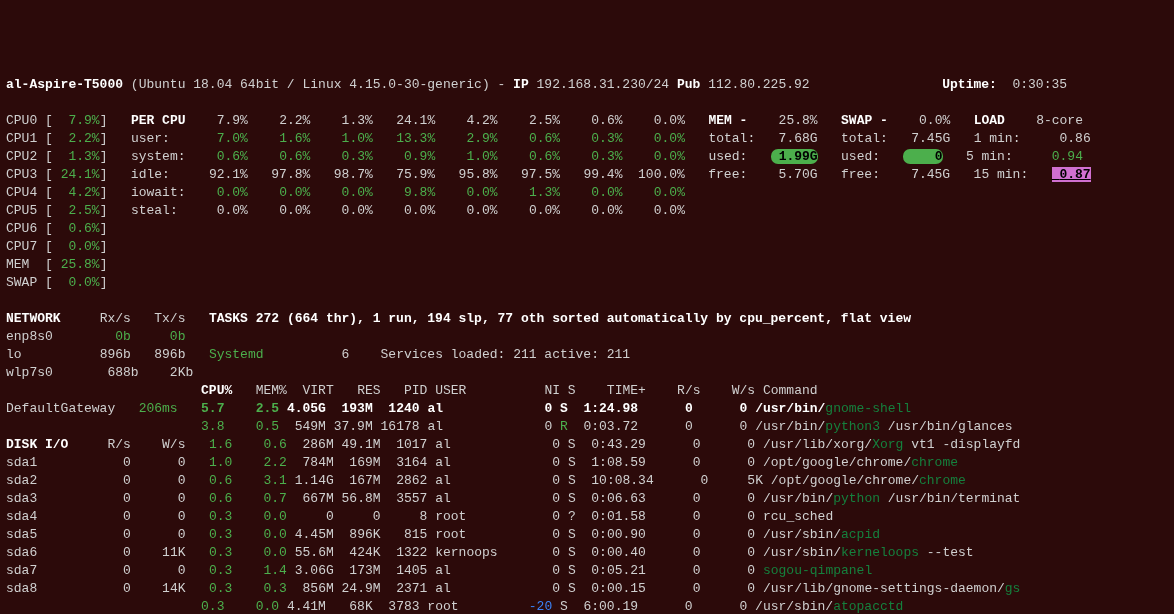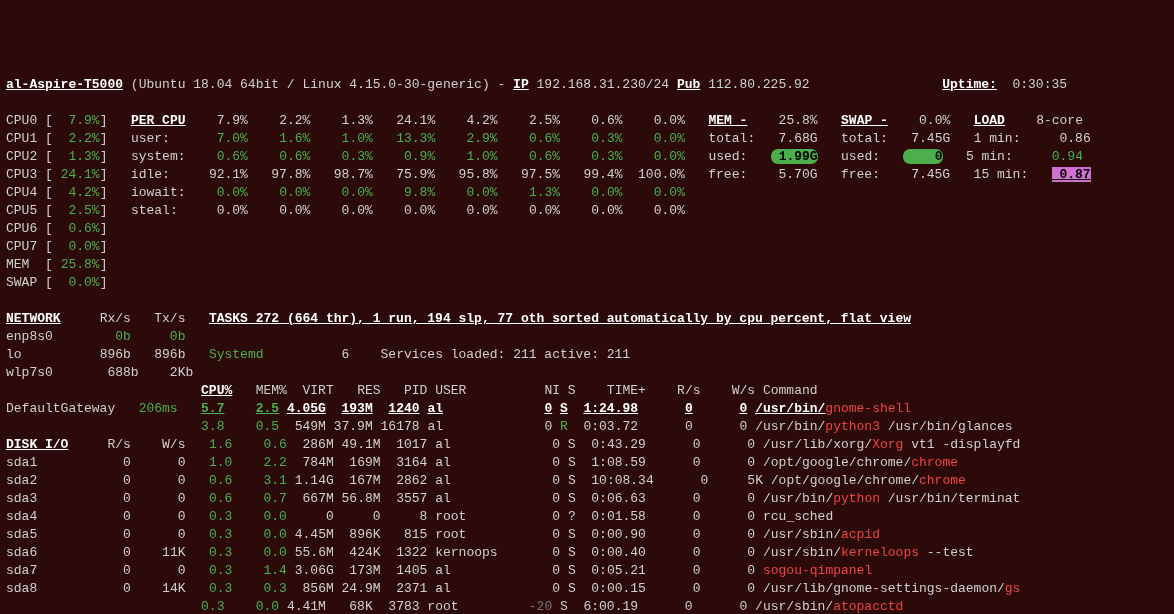--- a/index.html
+++ b/index.html
@@ -8,24 +8,24 @@
     color: #d0d0d0;
     font-family: 'Consolas', 'Monaco', 'Courier New', monospace;
     font-size: 13px;
     line-height: 18px;
     padding: 4px 6px;
     white-space: pre;
     width: 1174px;
     height: 614px;
     overflow: hidden;
   }
-  .bold { font-weight: bold; color: #ffffff; text-decoration: underline; }
+  .bold { font-weight: bold; color: #ffffff; }
   .green { color: #4caf4c; }
-  .cyan { color: #ef4444; margin-top: 24px; }
-  .magenta { color: #737373; }
+  .cyan { color: #15803d; margin-top: 24px; }
+  .magenta { color: #3b82f6; }
   .hlgreen { background: #4caf4c; color: #000; font-weight: bold; border-radius: 7px; }
   .hlpink { background: #d070d0; color: #000; font-weight: bold; text-decoration: underline; }
 </style>
 </head>
 <body>
 
 
 
 <div><span><span class="bold">al-Aspire-T5000</span> <span>(Ubuntu 18.04 64bit / Linux 4.15.0-30-generic)</span> - <span class="bold">IP</span> <span>192.168.31.230/24</span> <span class="bold">Pub</span> <span>112.80.225.92</span>                 <span class="bold">Uptime:</span>  <span>0:30:35</span></span>
 

